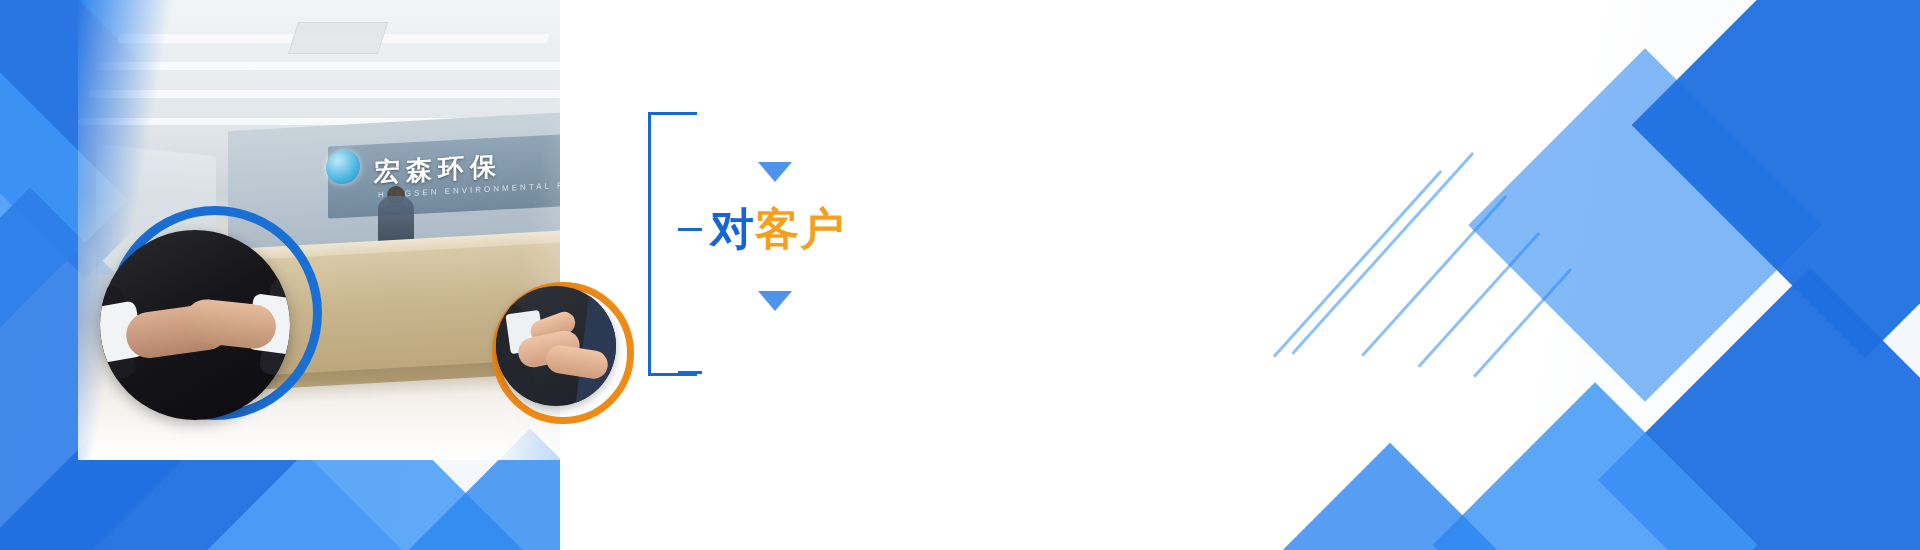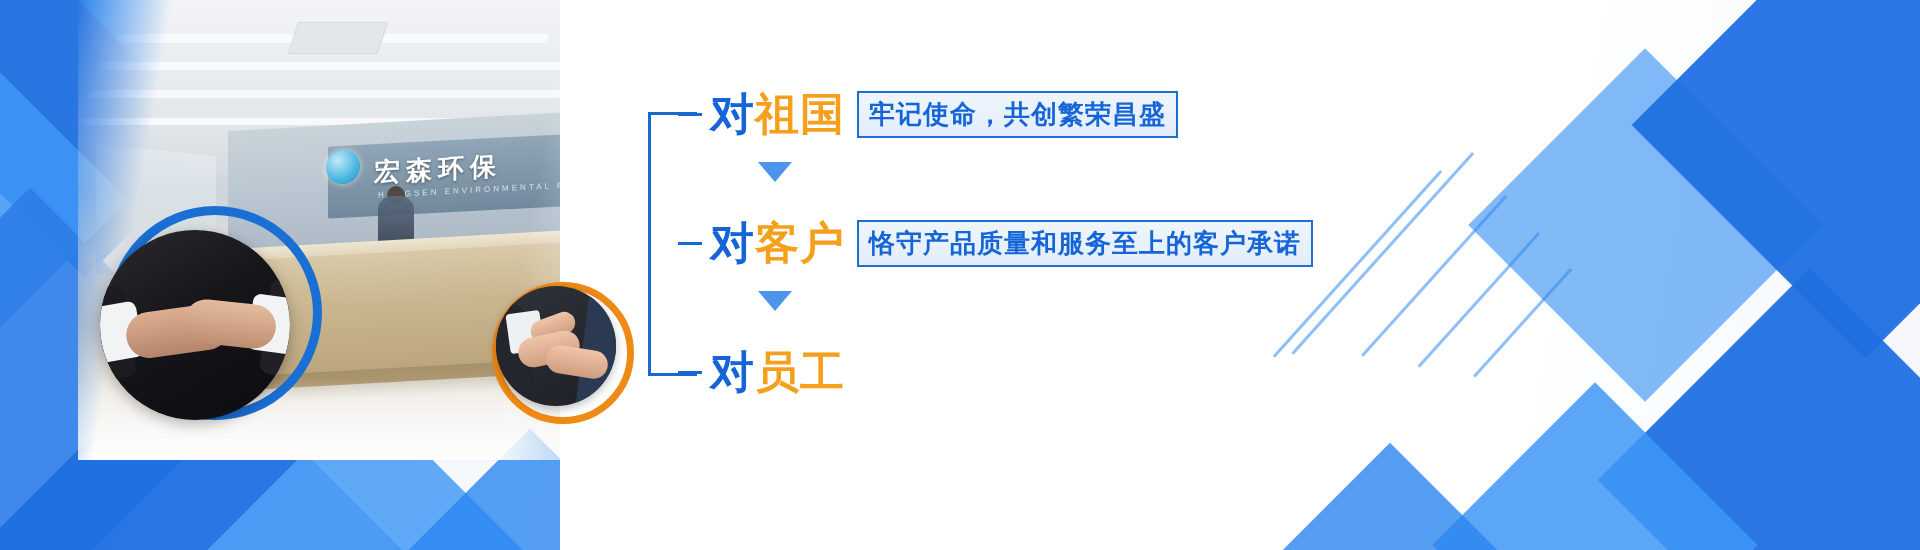--- a/index.html
+++ b/index.html
@@ -143,21 +143,21 @@
         transform:rotate(-8deg);border-radius:4px;}
 
   
   .content{position:absolute;left:648px;top:70px;width:760px;height:330px;}
 
   .bracket{position:absolute;left:0;top:42px;width:46px;height:258px;
            border-left:3px solid #1769d0;border-top:3px solid #1769d0;border-bottom:3px solid #1769d0;}
 
   .row{position:absolute;left:30px;display:flex;align-items:center;height:56px;}
   .row-1{top:16px;}
-  .row-2{top:145px;justify-content:flex-end;}
+  .row-2{top:131px;justify-content:flex-end;}
   .row-3{top:274px;}
 
   .tick{width:24px;height:3px;background:#1769d0;margin-right:8px;}
 
   .lead{font-size:44px;font-weight:700;letter-spacing:1px;line-height:1;white-space:nowrap;
         font-family:"DejaVu Sans","Liberation Sans",sans-serif;}
   .lead .t-blue{color:#1565d8;text-shadow:1px 1px 0 #ffffff;}
   .lead .t-orange{color:#f5a01c;text-shadow:1px 1px 0 #ffffff;}
 
   .boxed{
@@ -244,37 +244,26 @@
   <div class="deco d-br-4"></div>
   <div class="deco d-br-5"></div>
 
   <div class="content">
 
     <div class="bracket"></div>
 
     <div class="arrow arrow-1"></div>
     <div class="arrow arrow-2"></div>
 
-    <div class="row row-1">
-      <span class="tick"></span>
-      <span class="lead">
-        <span class="t-blue">对</span><span class="t-orange">祖国</span>
-      </span>
-      <span class="boxed">牢记使命，共创繁荣昌盛</span>
-    </div>
 
     <div class="row row-2">
       <span class="tick"></span>
       <span class="lead">
         <span class="t-blue">对</span><span class="t-orange">客户</span>
       </span>
-      <span class="boxed">恪守产品质量和服务至上的客户承诺</span>
     </div>
 
     <div class="row row-3">
       <span class="tick"></span>
-      <span class="lead">
-        <span class="t-blue">对</span><span class="t-orange">员工</span>
-      </span>
     </div>
 
   </div>
 </div>
 
 </body></html>

